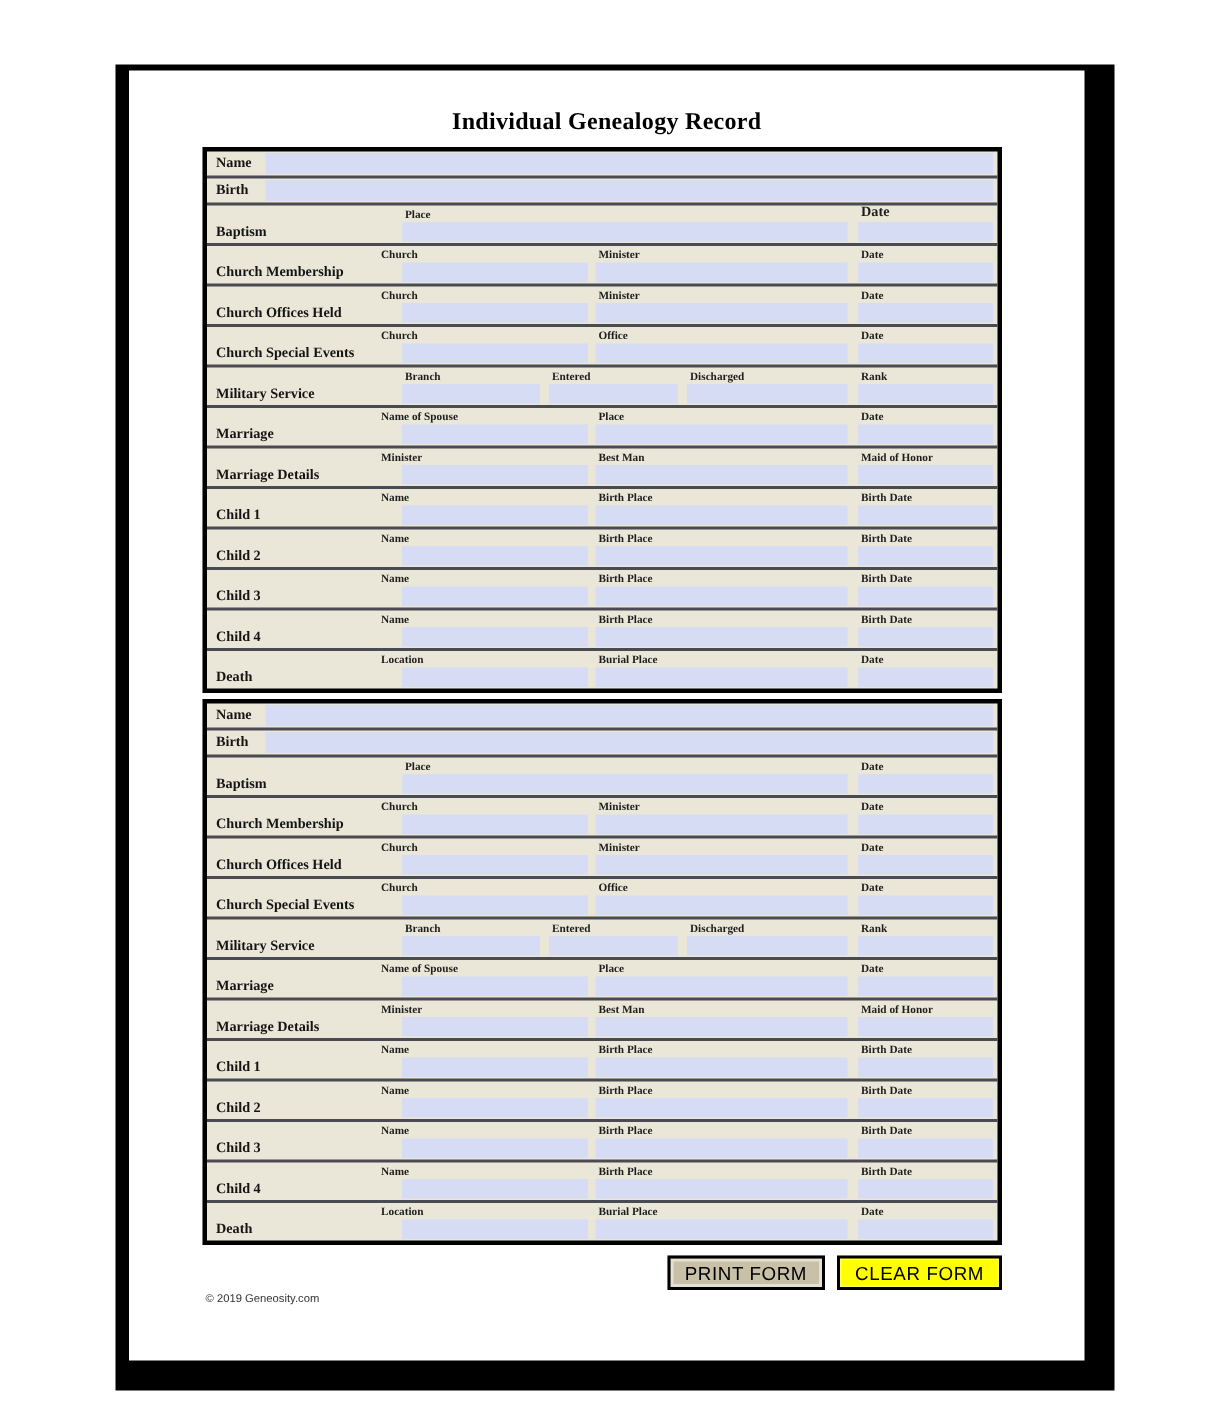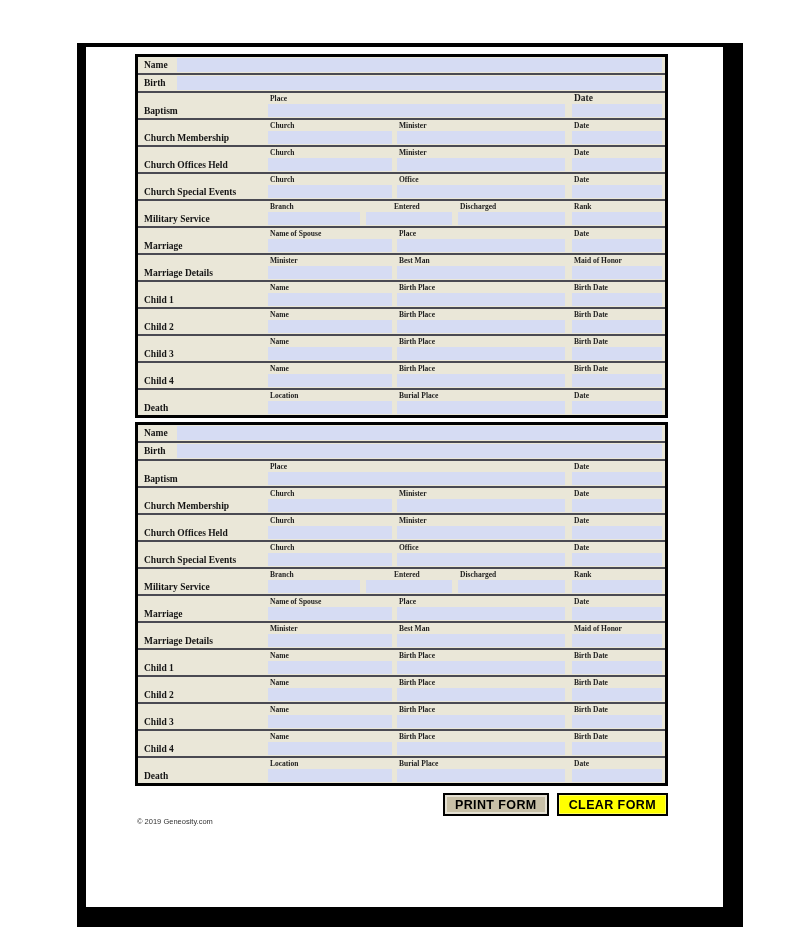--- a/index.html
+++ b/index.html
@@ -35,54 +35,55 @@
   .input-box{position:absolute;background:var(--field-bg,#d6dcf3);}
   .simple-field{left:39px;top:1px;height:14px;width:485px;}
   .field{top:11px;height:13px;}
   .sub-label{
     position:absolute;top:1px;font-size:7.5px;line-height:9px;color:#1d1d1d;
     font-weight:bold;white-space:nowrap;
   }
   .sub-label.big{font-size:9.5px;line-height:11px;top:0;}
   
   .f-wide{left:130px;width:297px;}  .l-wide{left:132px;}
-  .f-c1{left:130px;width:124px;}    .l-c1{left:132px;}
+  .f-c1{left:130px;width:124px;}    .l-c1{left:116px;}
   .f-c2{left:259px;width:168px;}    .l-c2{left:261px;}
   .f-c3{left:434px;width:90px;}     .l-c3{left:436px;}
   .f-m1{left:130px;width:92px;}     .l-m1{left:132px;}
-  .f-m2{left:228px;width:86px;}     .l-m2{left:230px;margin-left:26px;}
+  .f-m2{left:228px;width:86px;}     .l-m2{left:230px;}
   .f-m3{left:320px;width:107px;}    .l-m3{left:322px;text-align:right;}
   .f-m4{left:434px;width:90px;}     .l-m4{left:436px;}
   .footer-row{
     position:relative;margin-top:7px;width:533px;height:23px;
     display:flex;justify-content:flex-end;gap:8px;align-items:flex-start;
   }
   .copyright{
     position:absolute;left:2px;top:24px;
     font-family:"Liberation Sans",sans-serif;font-size:7.5px;color:#333;
   }
   .btn{
     box-sizing:border-box;height:23px;border:2px solid #000;color:#000;
-    font-family:"Liberation Sans",sans-serif;font-weight:bold;font-size:12.5px;
+    font-family:"Liberation Sans",sans-serif;font-weight:normal;font-size:12.5px;
     letter-spacing:.4px;padding:0 10px;display:flex;align-items:center;
     cursor:pointer;white-space:nowrap;
   }
   .btn-print{
     background:var(--print-button-bg,#c8c0a7);
     box-shadow:inset 0 0 0 2px rgba(255,255,255,.5);
   }
   .btn-clear{
     background:var(--clear-button-bg,#ffff00);
     box-shadow:inset 0 0 0 1px rgba(255,255,255,.35);
   }
 </style>
 </head>
 <body>
 
 <div class="page-frame">
+  <div class="page-title">Individual Genealogy Record</div>
   <div class="form-area">
     <div class="gtable">
         <div class="row row-simple">
           <div class="row-label">Name</div>
           <div class="input-box simple-field"></div>
         </div>
         <div class="row row-simple">
           <div class="row-label">Birth</div>
           <div class="input-box simple-field"></div>
         </div>

